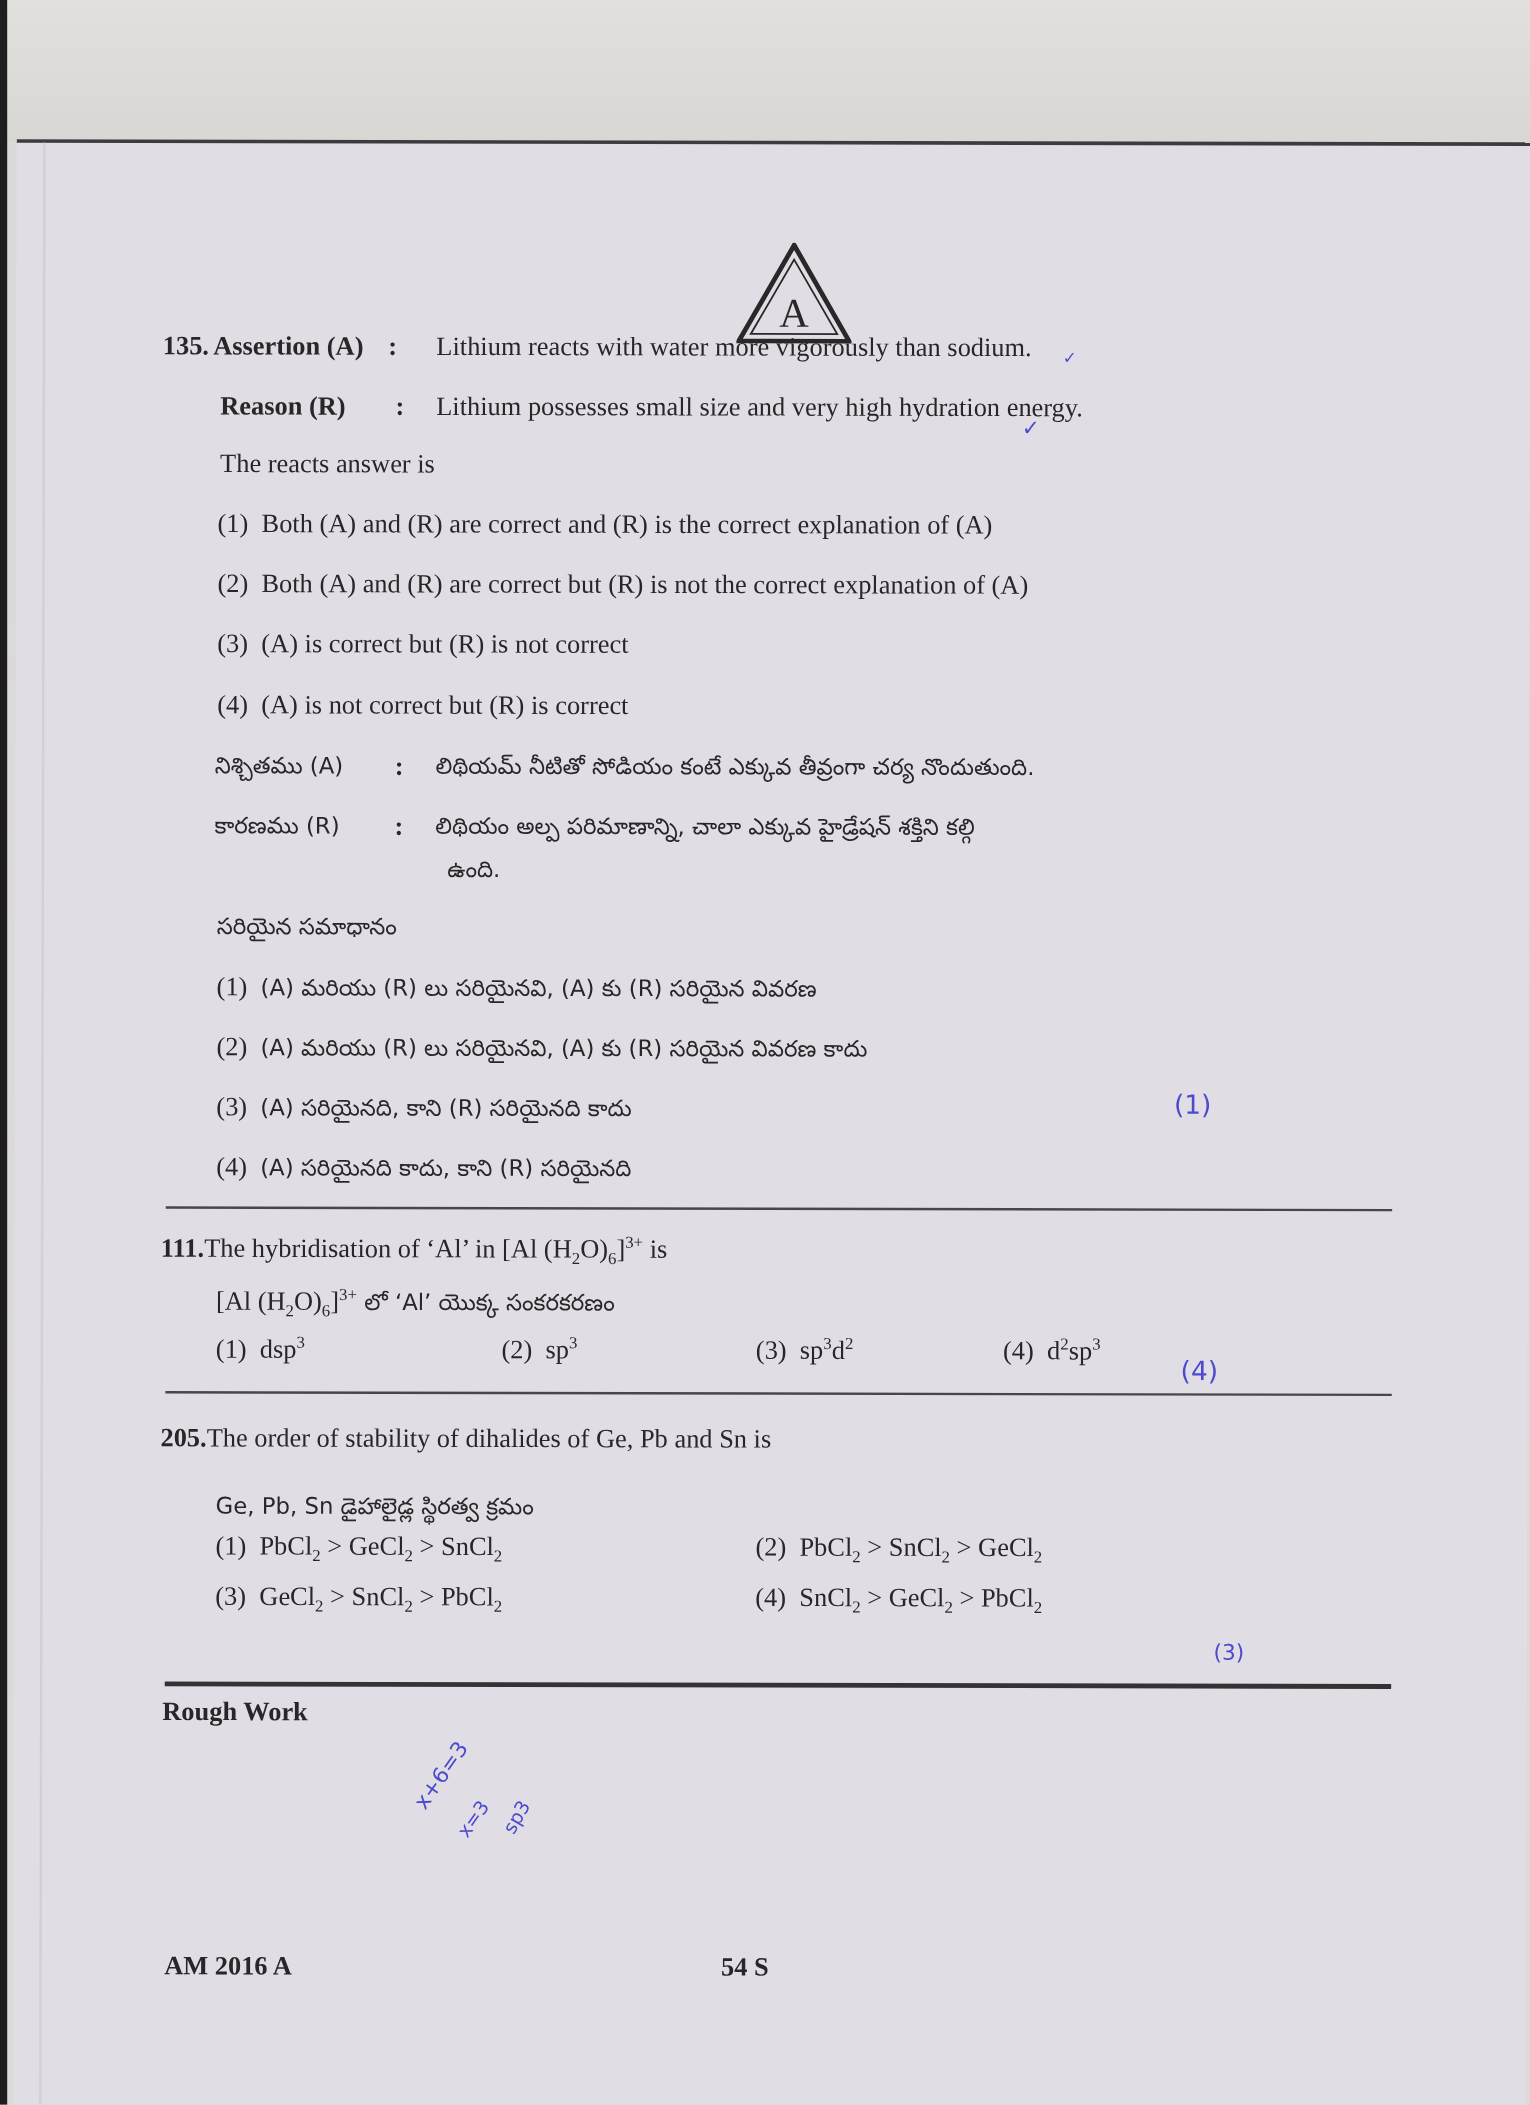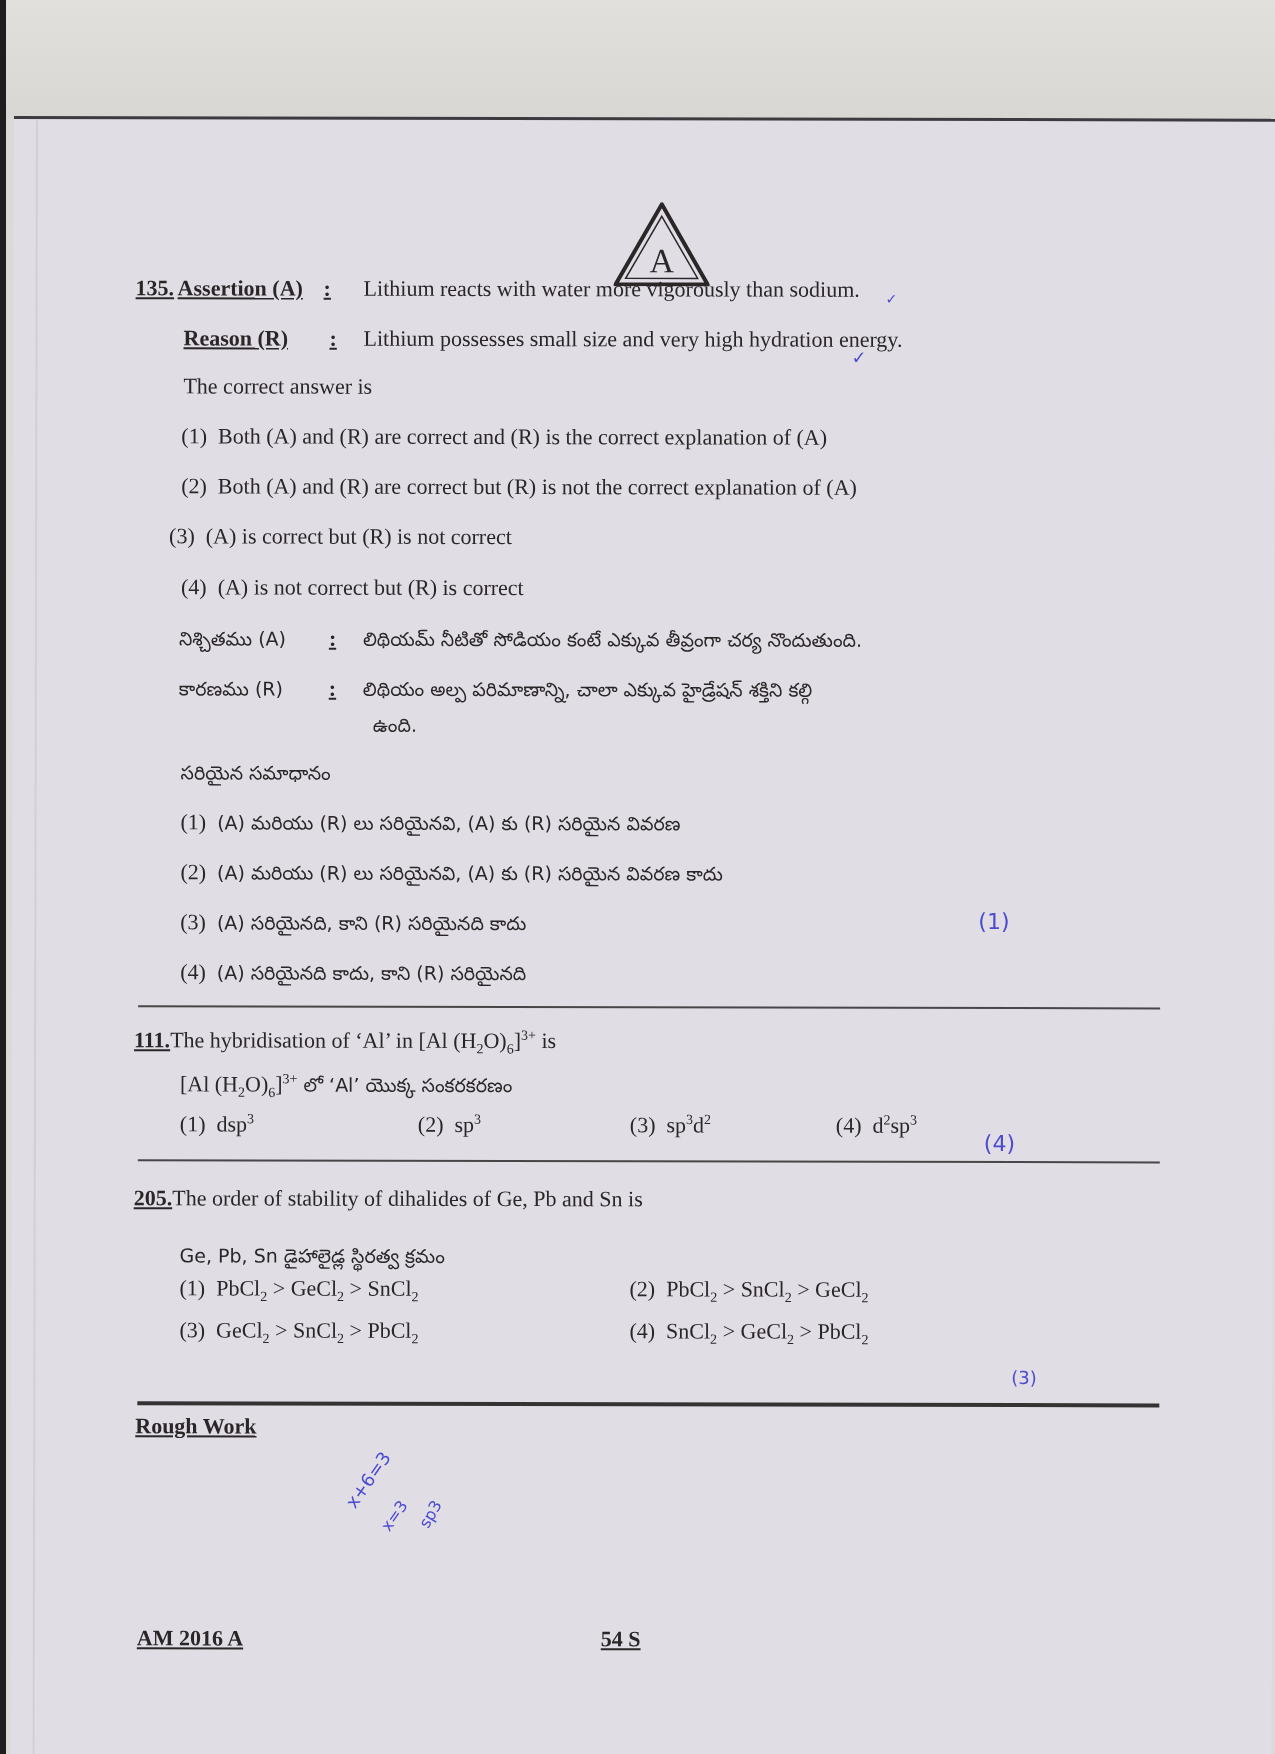--- a/index.html
+++ b/index.html
@@ -15,21 +15,21 @@
   .page {
     position:absolute; left:14px; top:116px; width:1261px; height:1638px;
     background:#e1dde4;
     border-top:3px solid #3e3a40;
     transform:rotate(0.12deg); transform-origin:0 0;
   }
   .page-inner-edge { position:absolute; left:22px; top:0; width:2px; height:100%; background:#d3cfd6; }
 
   .abs { position:absolute; }
   .txt { font-size:22px; line-height:26px; white-space:nowrap; }
-  .bold { font-weight:bold;text-decoration:underline; }
+  .bold { font-weight:bold; }
   .tel { font-family:"DejaVu Sans", sans-serif; font-size:19px; }
 
   .set-badge { left:600px; top:82px; width:96px; height:84px; }
   .set-badge svg { width:96px; height:84px; }
 
   .rule { position:absolute; left:140px; width:1022px; height:2px; background:#4a4548; }
   .rule.thick { height:4px; background:#333; }
 
   .hand { color:#4b4bcf; font-family:"DejaVu Sans", sans-serif; }
   sub, sup { font-size:14px; line-height:0; }
@@ -56,29 +56,29 @@
     <span class="abs txt bold" style="left:164px;top:156px">Assertion (A)</span>
     <span class="abs txt bold" style="left:310px;top:156px">:</span>
     <span class="abs txt" style="left:350px;top:156px">Lithium reacts with water more vigorously than sodium.</span>
 
     <span class="abs txt bold" style="left:170px;top:206px">Reason (R)</span>
     <span class="abs txt bold" style="left:316px;top:206px">:</span>
     <span class="abs txt" style="left:350px;top:206px">Lithium possesses small size and very high hydration energy.</span>
     <span class="abs hand" style="left:838px;top:226px;font-size:18px">✓</span>
     <span class="abs hand" style="left:872px;top:170px;font-size:14px">✓</span>
 
-    <span class="abs txt" style="left:170px;top:254px">The correct answer is</span>
+    <span class="abs txt" style="left:170px;top:254px">The reacts answer is</span>
 
     <div class="abs txt" style="left:168px;top:304px">
       <span>(1)</span>&nbsp; <span>Both (A) and (R) are correct and (R) is the correct explanation of (A)</span>
     </div>
     <div class="abs txt" style="left:168px;top:354px">
       <span>(2)</span>&nbsp; <span>Both (A) and (R) are correct but (R) is not the correct explanation of (A)</span>
     </div>
-    <div class="abs txt" style="left:156px;top:404px">
+    <div class="abs txt" style="left:168px;top:404px">
       <span>(3)</span>&nbsp; <span>(A) is correct but (R) is not correct</span>
     </div>
     <div class="abs txt" style="left:168px;top:455px">
       <span>(4)</span>&nbsp; <span>(A) is not correct but (R) is correct</span>
     </div>
 
     <span class="abs txt tel" style="left:166px;top:506px">నిశ్చితము (A)</span>
     <span class="abs txt bold" style="left:316px;top:506px">:</span>
     <span class="abs txt tel" style="left:350px;top:506px">లిథియమ్ నీటితో సోడియం కంటే ఎక్కువ తీవ్రంగా చర్య నొందుతుంది.</span>
 

